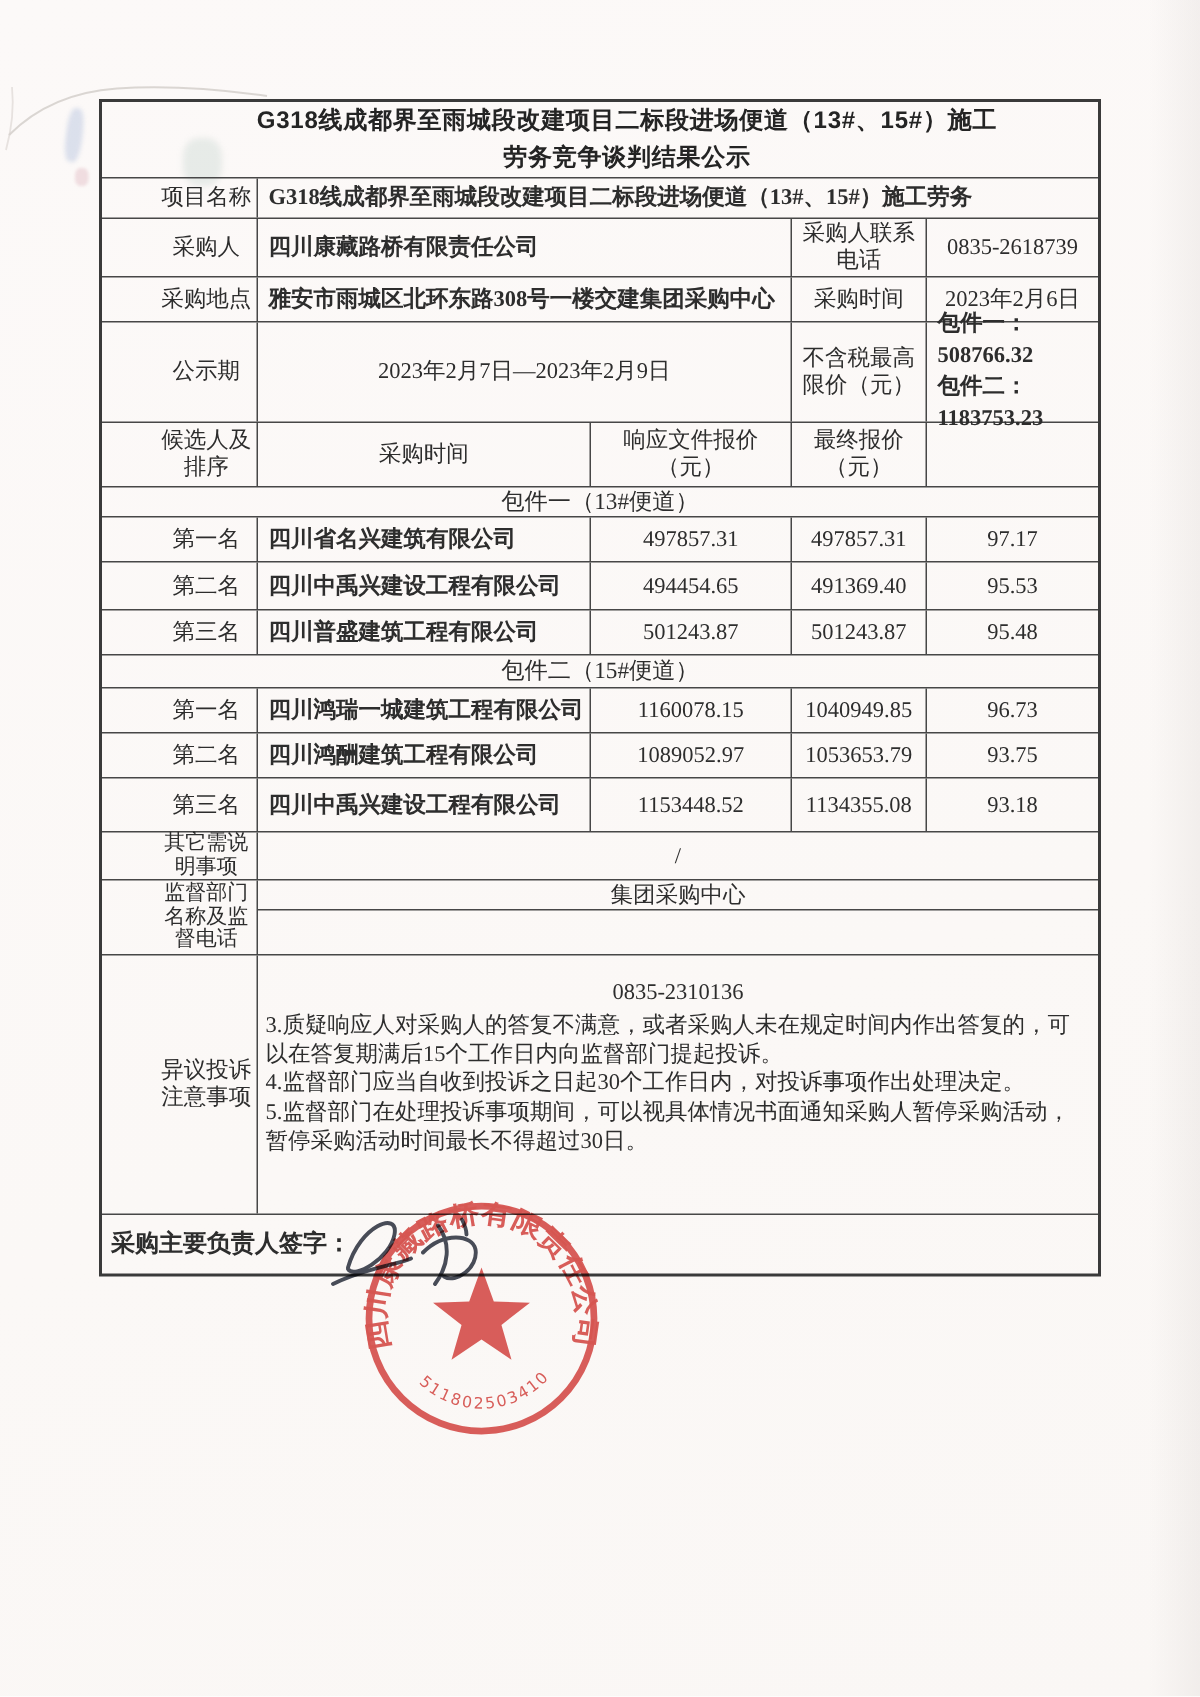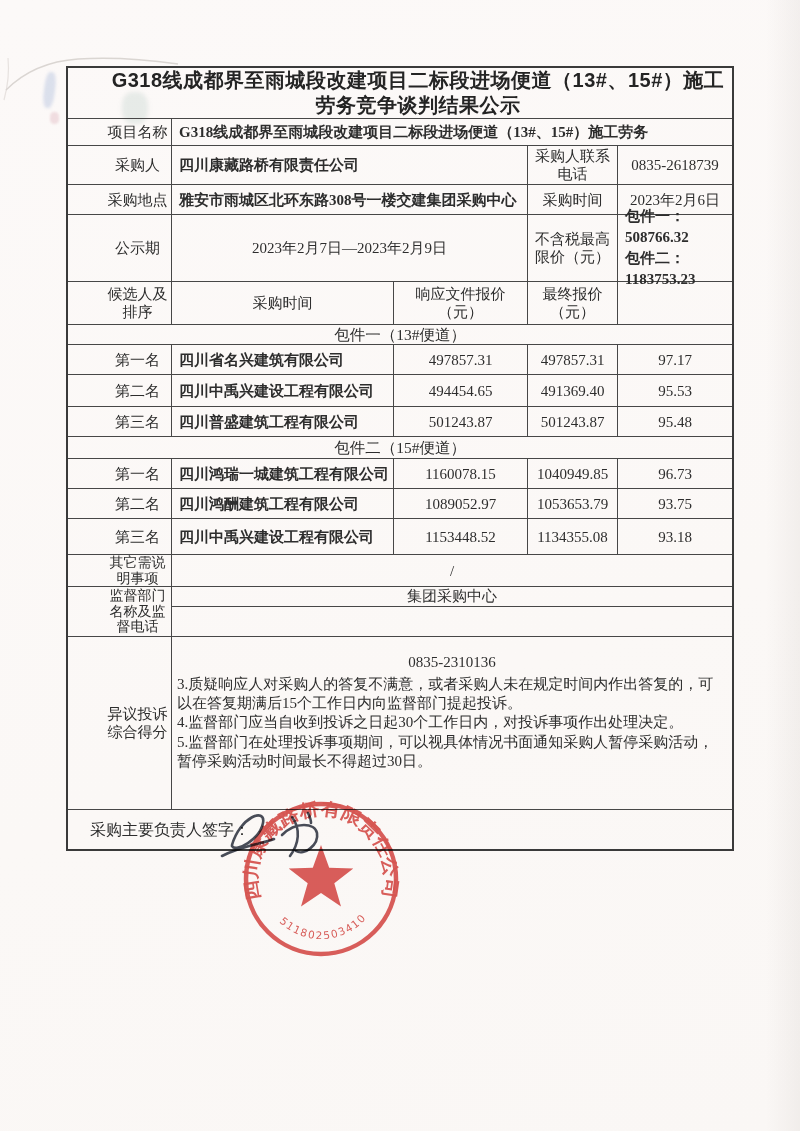--- a/index.html
+++ b/index.html
@@ -36,30 +36,30 @@
   .rest { flex:1; }
   .lt { align-items:flex-start; text-align:left; padding-left:7px;font-weight:bold; }
 
   .r-title{height:51px} .r-project{height:27px} .r-purchaser{height:39px}
   .r-location{height:30px} .r-publicity{height:67px} .r-thead{height:43px}
   .r-band1{height:20px} .r-band2{height:22px}
   .r-d30{height:30px} .r-d32{height:32px} .r-d36{height:36px}
   .r-other{height:32px} .r-sup{height:50px} .r-objection{height:173px} .r-sign{height:39px}
 
   .title-cell{ font-family:"Liberation Sans","DejaVu Sans",sans-serif; font-weight:bold;
-    font-size:20px; line-height:25px; letter-spacing:.5px; color:#242424;padding-left:38px; }
+    font-size:16px; line-height:25px; letter-spacing:.5px; color:#242424;padding-left:38px; }
   .band-cell{ font-size:15.5px; }
   .two-line{ line-height:18px; }
   .small-lbl{ font-size:14px; line-height:15.5px; }
   .sup-right{ flex:1; display:flex; flex-direction:column; padding:0;gap:47px; }
   .sup-row1{ height:26.5px; border-bottom:1.5px solid #474747; display:flex; align-items:center; justify-content:center; font-size:15px; }
   .sup-row2{ flex:1; display:flex; align-items:center; justify-content:center; font-size:15px; }
   .obj-content{ align-items:stretch; justify-content:center; text-align:left; padding:4px 8px 4px 5px; }
   .obj-content p{ font-size:15px; line-height:19.2px; }
-  .sign-cell{ flex-direction:row; justify-content:flex-start; font-size:16px; padding-left:22px; }
+  .sign-cell{ flex-direction:row; justify-content:flex-start; font-size:16px; padding-left:6px;font-weight:bold; }
   .max-cell{ line-height:21px; }
 
   .stamp { position:absolute; left:236px; top:794px; mix-blend-mode:multiply; opacity:.9; }
   .signature { position:absolute; left:212px; top:799px; mix-blend-mode:multiply; }
 </style>
 </head>
 <body>
 
 <div class="page">
 
@@ -200,21 +200,21 @@
       </div>
       <div class="sup-right">
         <div class="sup-row1">集团采购中心</div>
         <div class="sup-row2">0835-2310136</div>
       </div>
     </div>
 
     <div class="row r-objection">
       <div class="cell c1">
         <span>异议投诉</span>
-        <span>综合得分</span>
+        <span>注意事项</span>
       </div>
       <div class="cell rest nr obj-content">
         <p>3.质疑响应人对采购人的答复不满意，或者采购人未在规定时间内作出答复的，可以在答复期满后15个工作日内向监督部门提起投诉。</p>
         <p>4.监督部门应当自收到投诉之日起30个工作日内，对投诉事项作出处理决定。</p>
         <p>5.监督部门在处理投诉事项期间，可以视具体情况书面通知采购人暂停采购活动，暂停采购活动时间最长不得超过30日。</p>
       </div>
     </div>
 
     <div class="row r-sign nb">
       <div class="cell rest nr sign-cell">采购主要负责人签字：</div>

